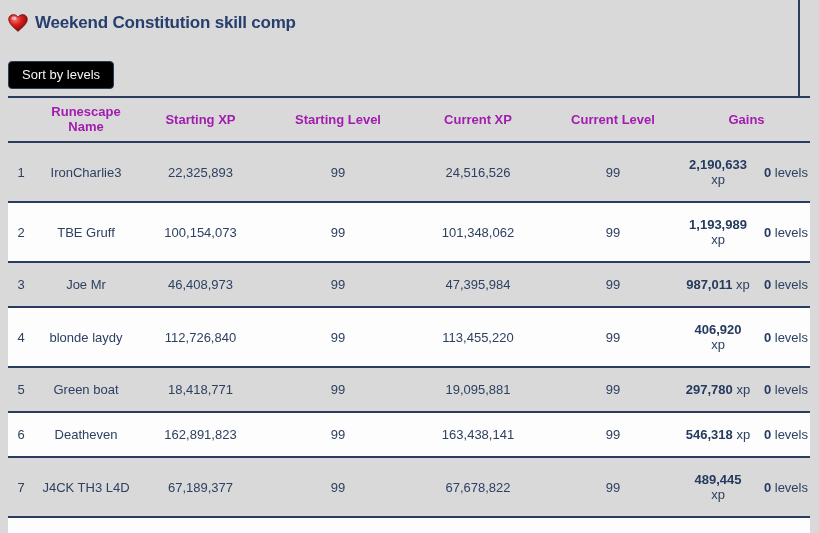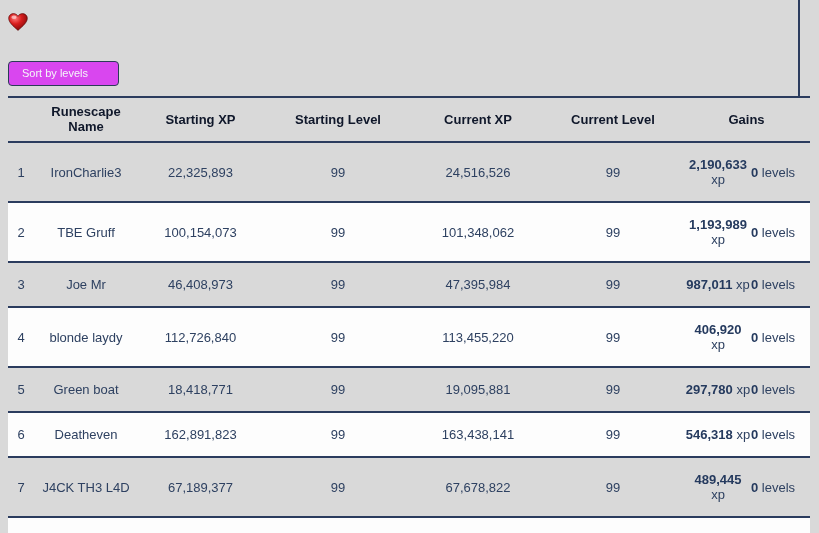--- a/index.html
+++ b/index.html
@@ -18,59 +18,59 @@
     padding: 13px 0 0 8px;
   }
   .page-title {
     font-size: 17px; font-weight: bold; color: #263e6e;
     letter-spacing: -0.2px;
   }
   .heart { width: 20px; height: 18px; display: inline-block; flex: 0 0 auto; }
 
   .sort-btn {
     position: absolute; left: 8px; top: 61px;
-    background: #d946ef; color: #f4f6f9;
+    background: #000000; color: #f4f6f9;
     border: 1px solid #2b3c57; border-radius: 4px;
     font-family: "Liberation Sans", sans-serif;
-    font-size: 11px; padding: 5px 30px 6px 13px;
+    font-size: 13px; padding: 5px 13px 6px 13px;
     cursor: pointer;
   }
 
   .comp-table {
     position: absolute; left: 8px; top: 96px; width: 802px;
     border-collapse: collapse; table-layout: fixed;
     font-size: 13px; color: #2e4161;
   }
   .comp-table col.c-rank  { width: 26px; }
   .comp-table col.c-name  { width: 104px; }
   .comp-table col.c-sxp   { width: 125px; }
   .comp-table col.c-slvl  { width: 150px; }
   .comp-table col.c-cxp   { width: 130px; }
   .comp-table col.c-clvl  { width: 140px; }
   .comp-table col.c-gains { width: 127px; }
 
   .comp-table thead th {
     border-top: 2px solid #2b3c5e;
     border-bottom: 2px solid #2b3c5e;
-    font-weight: bold; color: #0f172a;
+    font-weight: bold; color: #a21caf;
     text-align: center; padding: 6px 2px 7px 2px;
     font-size: 13px;
   }
   .comp-table tbody td {
     border-bottom: 2px solid #2b3c5e;
     text-align: center; vertical-align: middle;
     padding: 7px 2px; line-height: 15px;
   }
   .comp-table tbody tr:nth-child(odd)  { background: transparent; }
   .comp-table tbody tr:nth-child(even) { background: #fdfdfd; }
 
   td.gains-cell { padding: 0; }
   .gains-wrap { display: flex; width: 100%; align-items: center; }
   .gain-xp-part   { flex: 0 0 66px; text-align: center; padding: 7px 0; line-height: 15px; }
-  .gain-lvl-part  { flex: 1 1 auto; text-align: left; padding: 7px 0; line-height: 15px; }
+  .gain-lvl-part  { flex: 1 1 auto; text-align: right; padding: 7px 0; line-height: 15px; }
   .gain-val, .lvl-val { font-weight: bold; color: #253a5e; margin-top: 22px; }
   .gain-unit, .lvl-unit { font-weight: normal; }
   .gain-xp-part.wrap .gain-unit { display: block; }
 
   .scroll-thumb {
     position: absolute; left: 798px; top: 0;
     width: 2px; height: 97px; background: #2b3c5e;
   }
 </style>
 </head>
@@ -85,20 +85,21 @@
           <radialGradient id="hg" cx="35%" cy="28%" r="85%">
             <stop offset="0%" stop-color="#ff7a7a"></stop>
             <stop offset="40%" stop-color="#d81e1e"></stop>
             <stop offset="100%" stop-color="#6e0606"></stop>
           </radialGradient>
         </defs>
         <path d="M16 28 C8 21 1 15 1 8.5 C1 3.8 4.8 1 8.8 1 C12 1 14.6 2.8 16 5.4 C17.4 2.8 20 1 23.2 1 C27.2 1 31 3.8 31 8.5 C31 15 24 21 16 28 Z" fill="url(#hg)" stroke="#4f0404" stroke-width="1"></path>
         <ellipse cx="9.5" cy="7" rx="4.2" ry="2.8" fill="rgba(255,255,255,0.55)"></ellipse>
       </svg>
     </span>
+    <span class="page-title">Weekend Constitution skill comp</span>
   </div>
 
   <button class="sort-btn">Sort by levels</button>
 
   <div class="scroll-thumb"></div>
 
   <table class="comp-table">
     <colgroup>
       <col class="c-rank">
         <col class="c-name">

